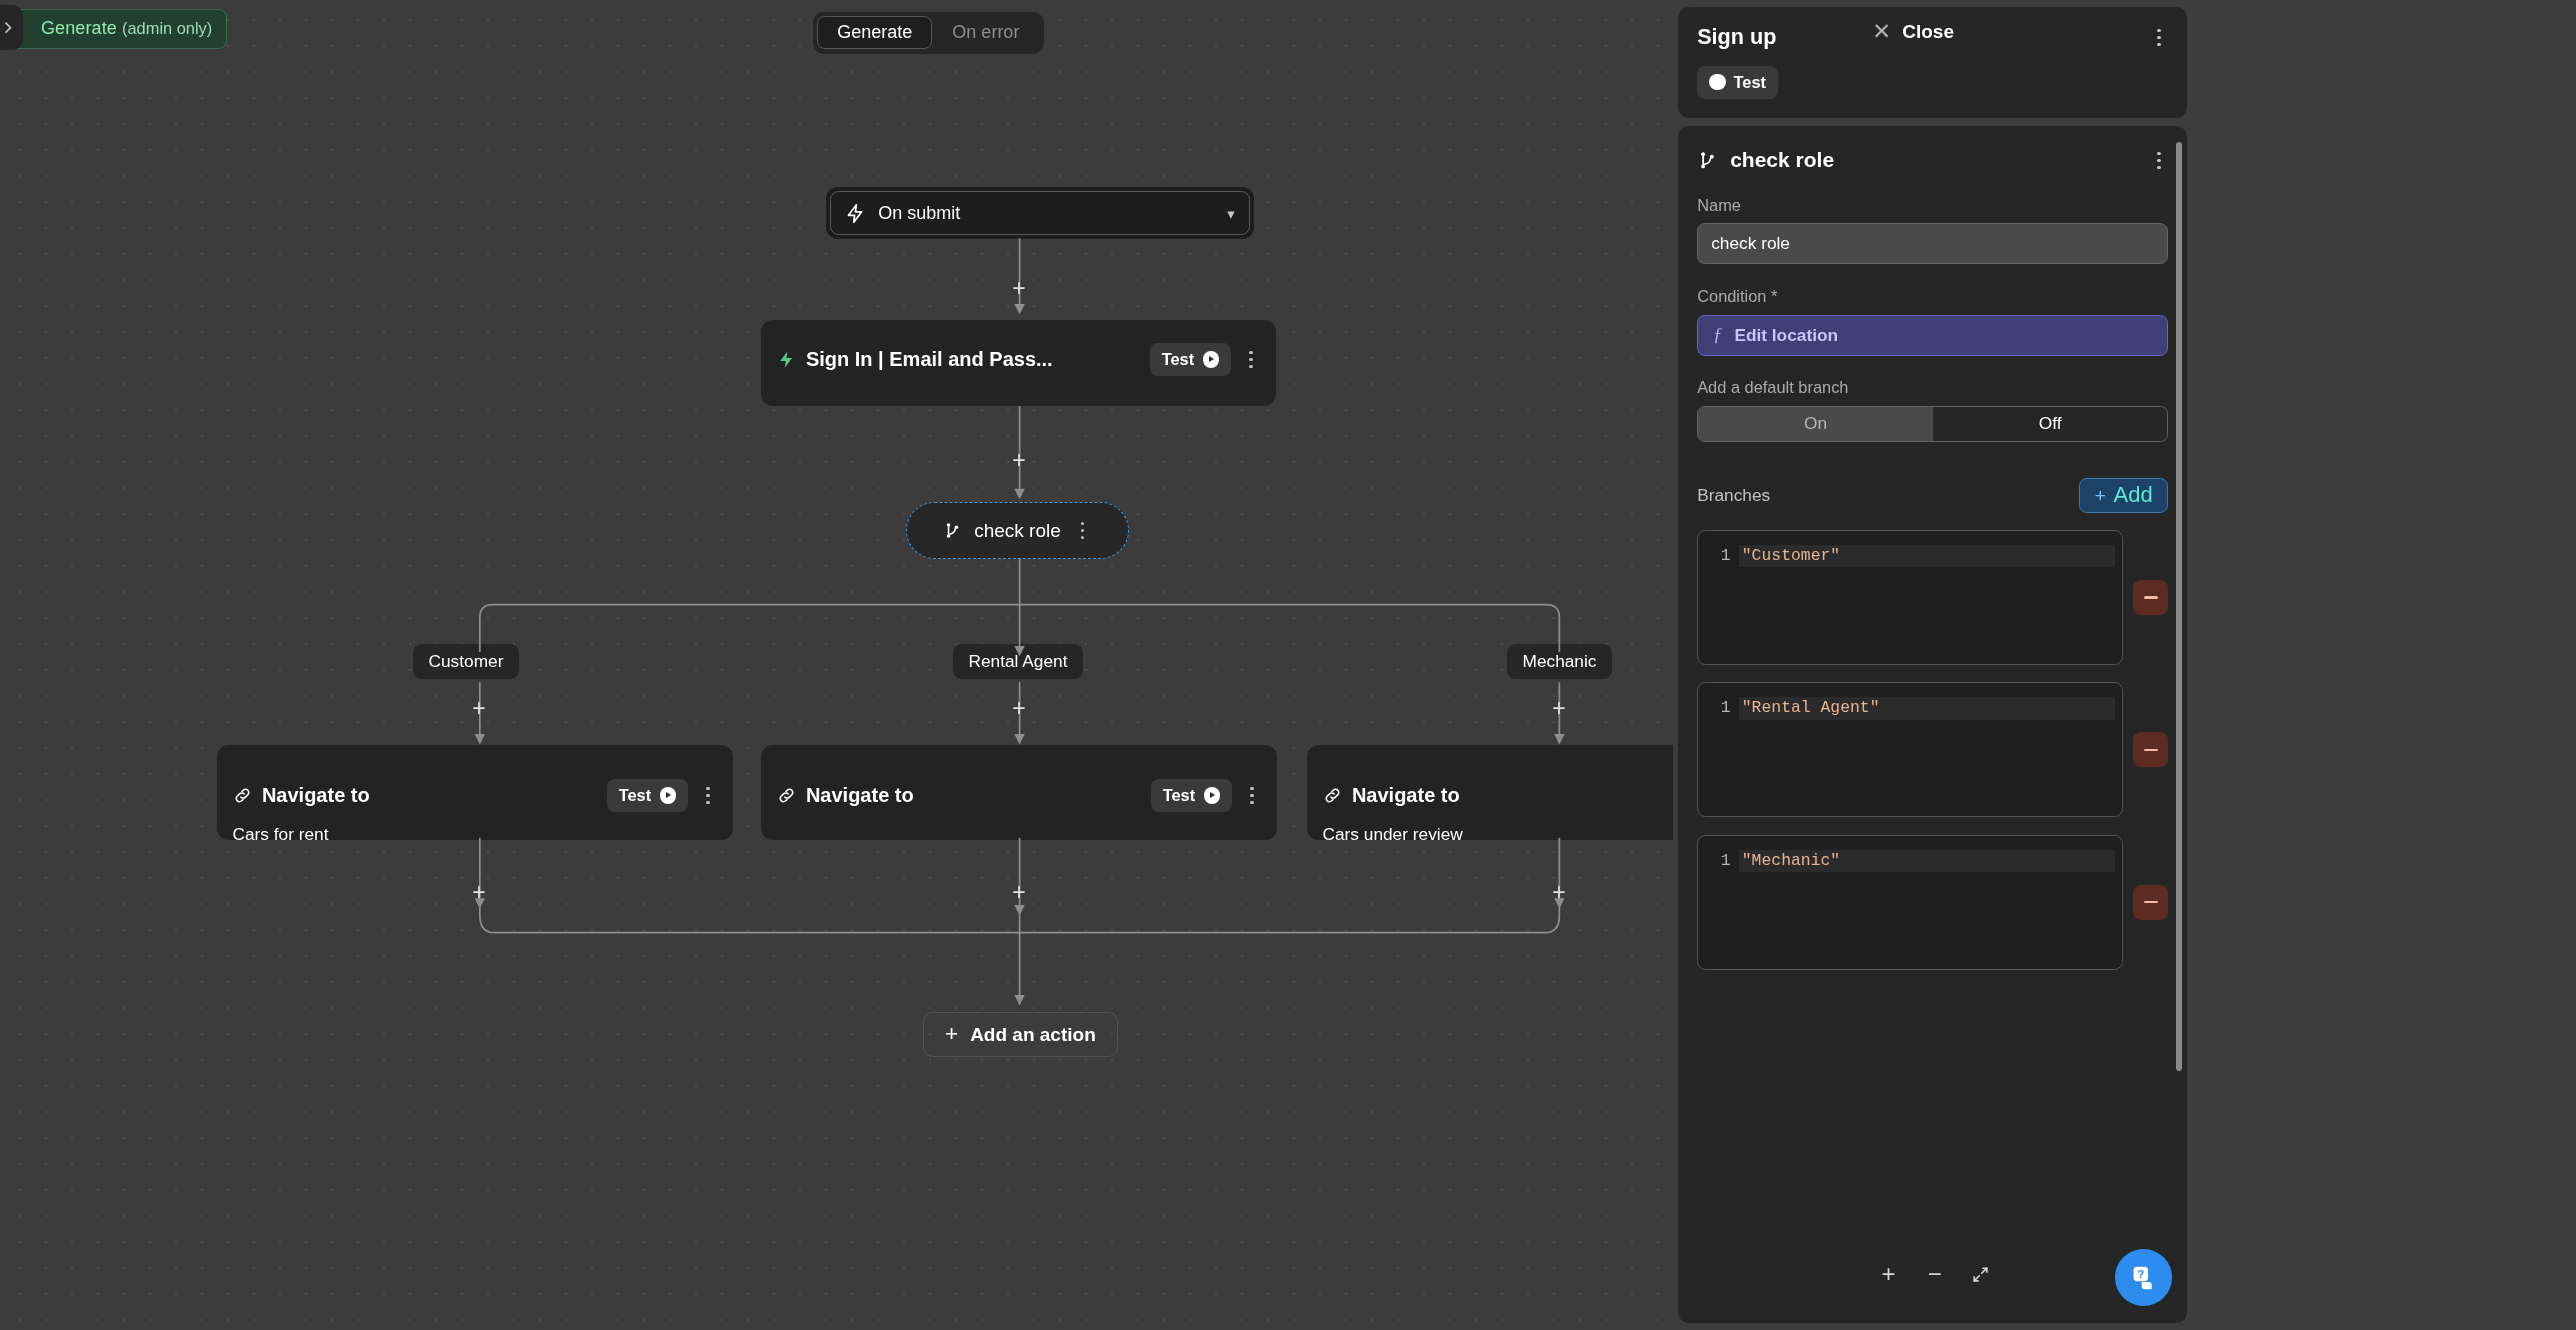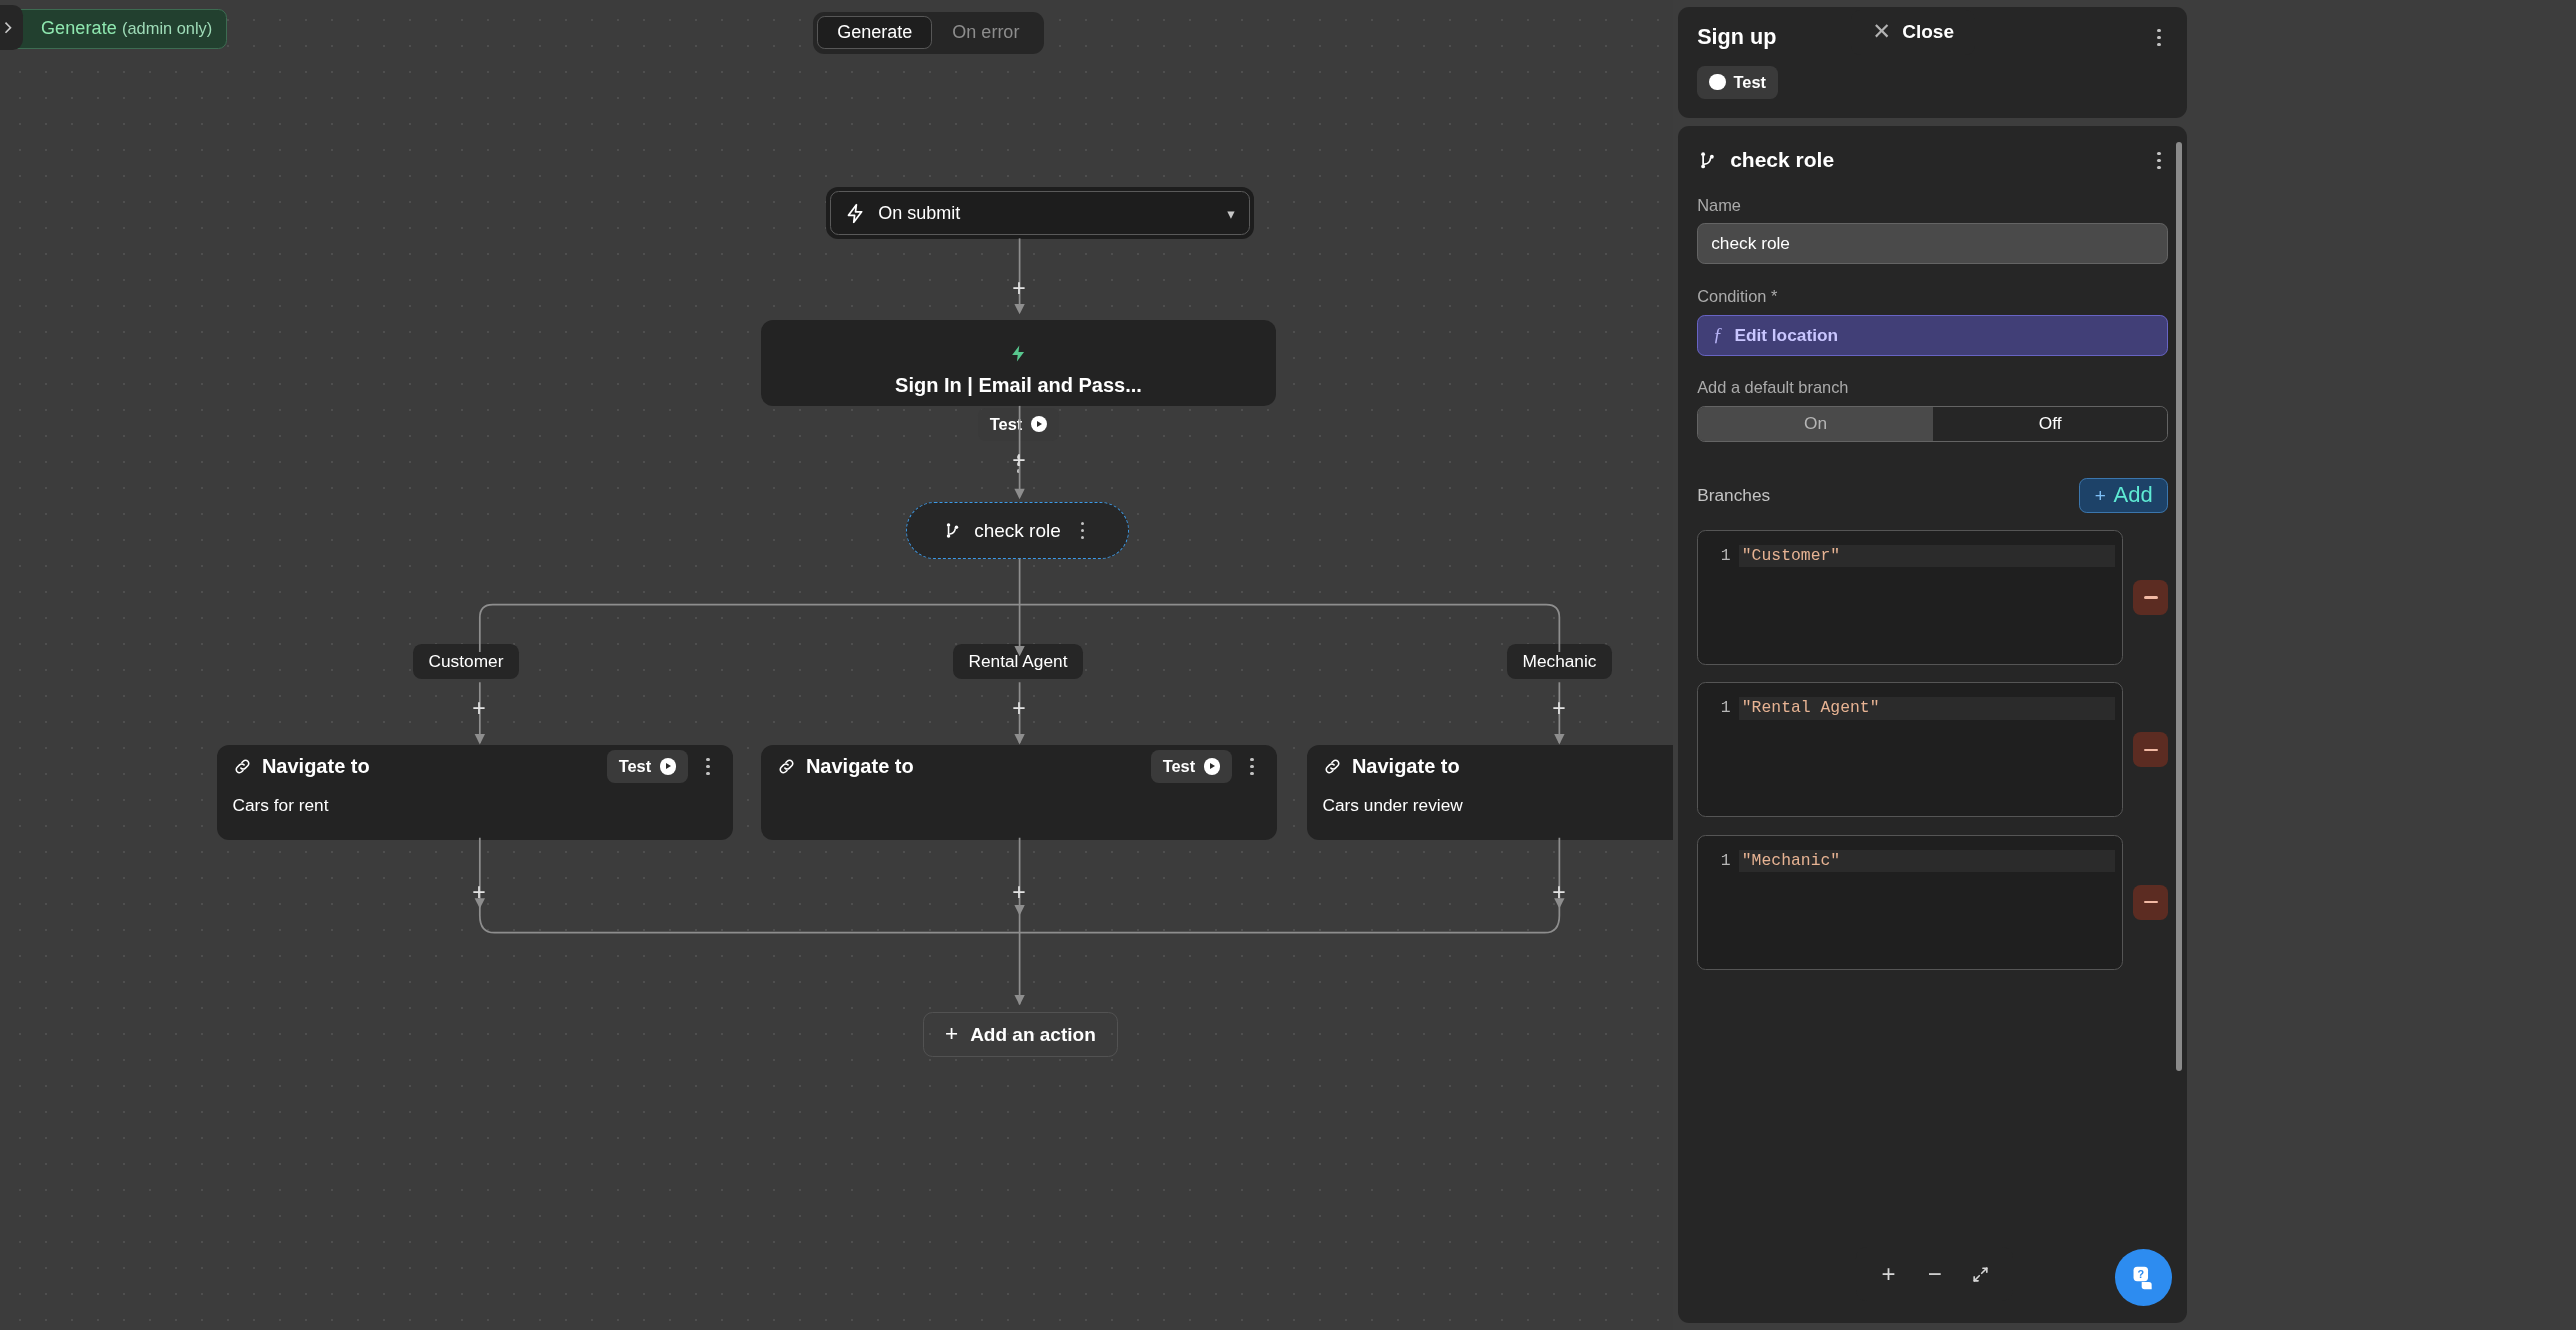--- a/index.html
+++ b/index.html
@@ -173,21 +173,21 @@
     width: 19px; height: 26px;
     display: flex; flex-direction: column; align-items: center; justify-content: center;
     gap: 3.5px;
     cursor: pointer;
     flex: none;
   }
   .kebab i { width: 3.5px; height: 3.5px; border-radius: 50%; background: #c2c2c2; display: block; }
 
   
   .signin-node { left: 761px; top: 320px; width: 515px; height: 86px; }
-  .signin-node .card-head { padding-top: 23px; flex-direction: column; }
+  .signin-node .card-head { padding-top: 23px; }
   .bolt-green { width: 19px; height: 21px; flex: none; }
 
   
   .branch-node {
     left: 906px; top: 502px;
     width: 223px; height: 57px;
     background: #272727;
     border: 1.7px dashed #3b9ae8;
     border-radius: 29px;
     display: flex; align-items: center; justify-content: center;
@@ -205,21 +205,21 @@
     border-radius: 8.6px;
     display: flex; align-items: center; justify-content: center;
     padding: 0 15.5px;
     color: #ffffff;
     font-size: 17.3px;
     white-space: nowrap;
   }
 
   
   .nav-card { width: 516px; height: 95px; }
-  .nav-card .card-head { padding-top: 5px; justify-content: flex-end; }
+  .nav-card .card-head { padding-top: 34px; justify-content: flex-end; }
   .link-ico { width: 19px; height: 19px; flex: none; }
 
   
   .plus {
     position: absolute;
     width: 26px; height: 26px;
     display: flex; align-items: center; justify-content: center;
     color: #e3e3e3;
     font-size: 23px;
     line-height: 1;

